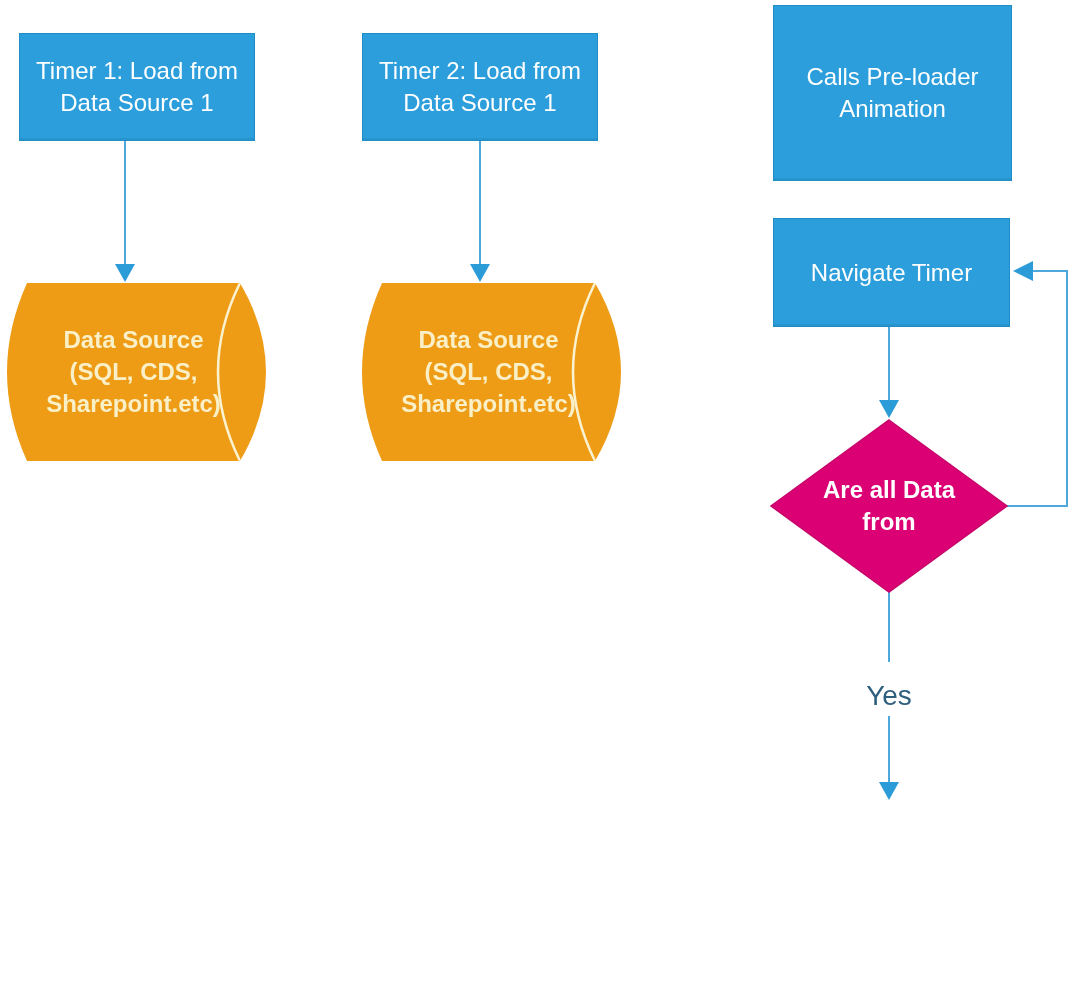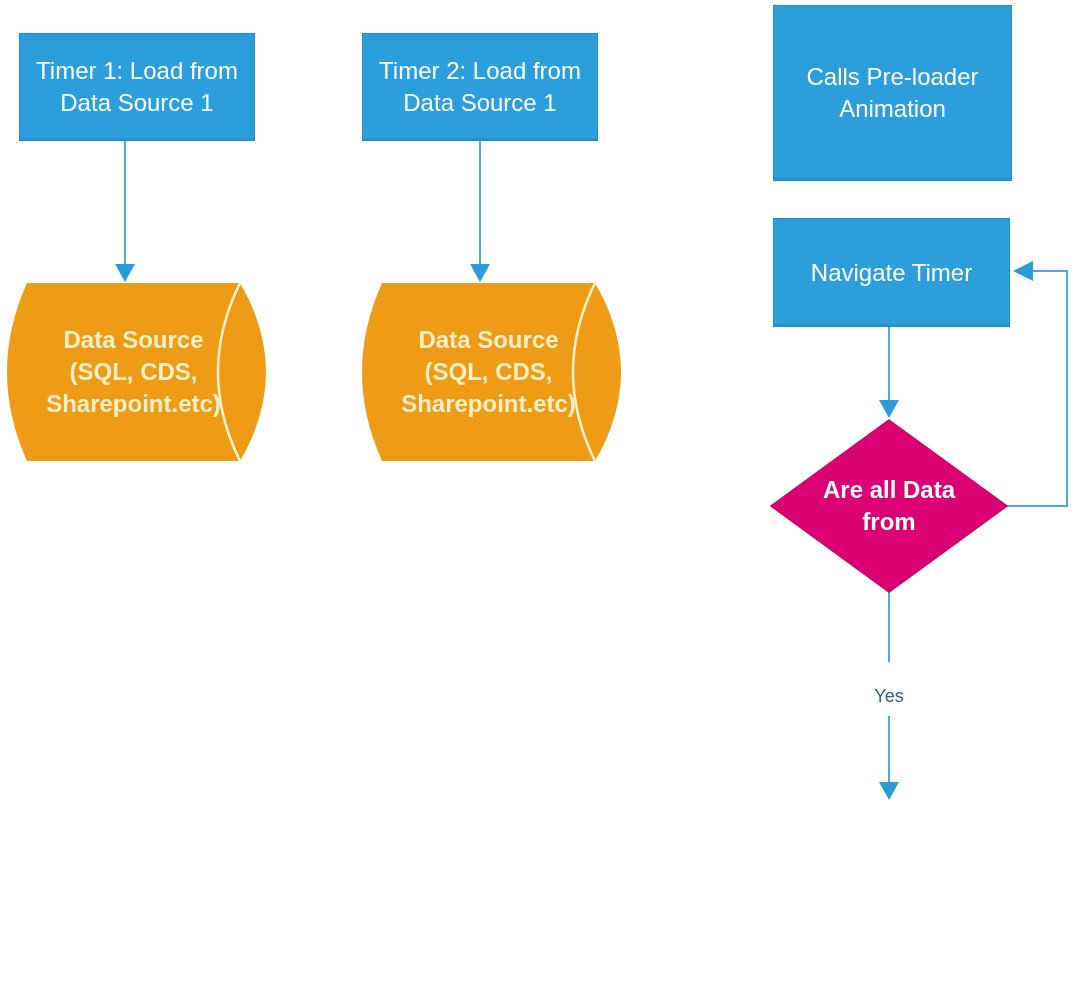--- a/index.html
+++ b/index.html
@@ -41,21 +41,21 @@
   .process{
     background:var(--box-blue);
     border:1px solid var(--box-border);
     box-sizing:border-box;
     box-shadow:inset 0 -2px 0 rgba(0,0,0,0.06);
   }
   .shape-label{background:transparent;pointer-events:none;font-weight:bold;}
   .cyl-label{color:var(--cylinder-text);}
   .edge-label{
     position:absolute;
-    font-size:18px;line-height:30px;
+    font-size:28px;line-height:30px;
     color:var(--yes-text);
     text-align:center;
     background:var(--background);
   }
   .line{display:block;white-space:nowrap;}
 </style>
 </head>
 <body>
 
 <div class="canvas">

